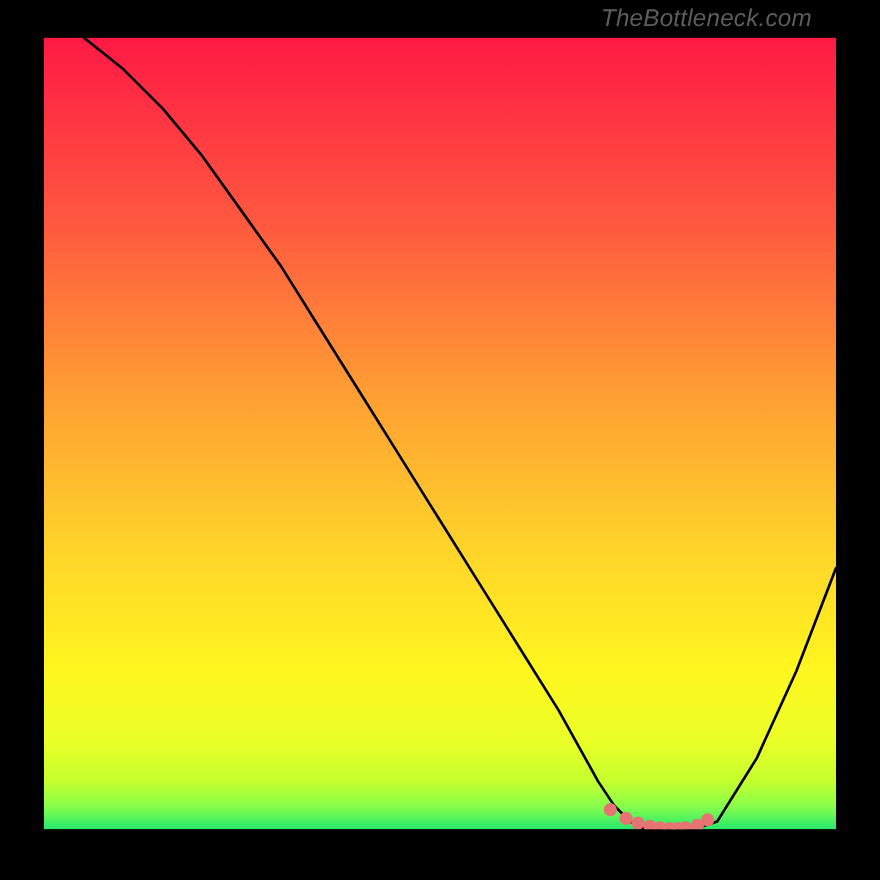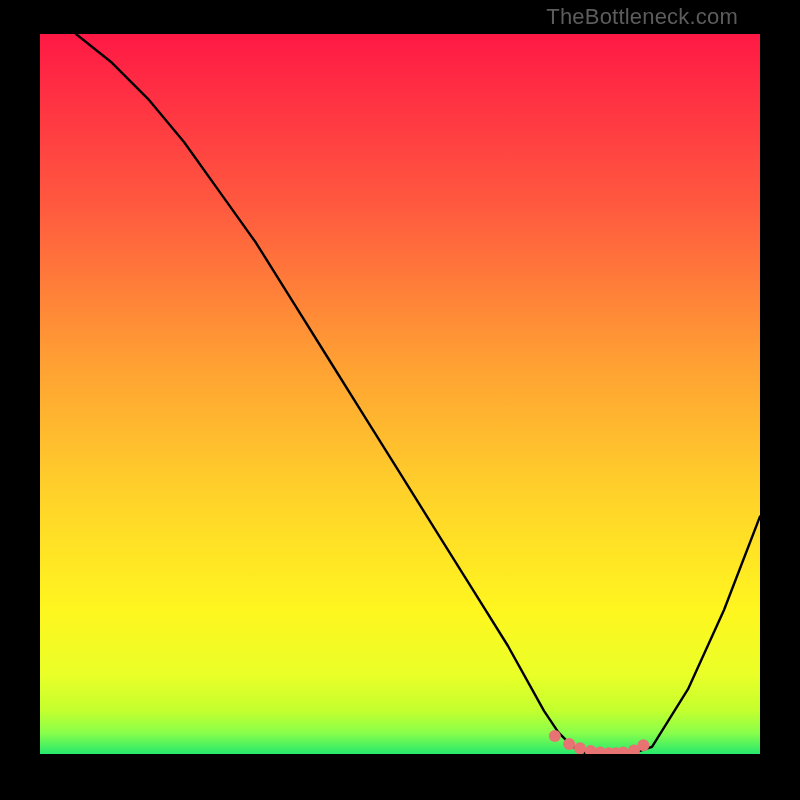--- a/index.html
+++ b/index.html
@@ -11,20 +11,21 @@
     overflow: hidden;
     font-family: Arial, Helvetica, sans-serif;
   }
   .frame {
     position: absolute;
     left: 0;
     top: 0;
     width: 748px;
     height: 800px;
     background: #000;
+    font-style: italic;
   }
   .watermark {
     position: absolute;
     top: 4px;
     right: 10px;
     color: #5c5c5c;
     font-size: 22px;
     font-weight: 400;
     letter-spacing: 0.2px;
     z-index: 10;

